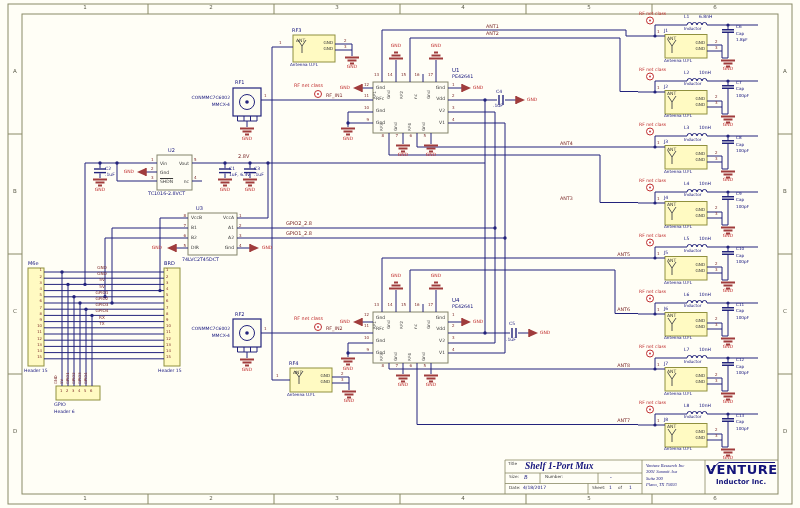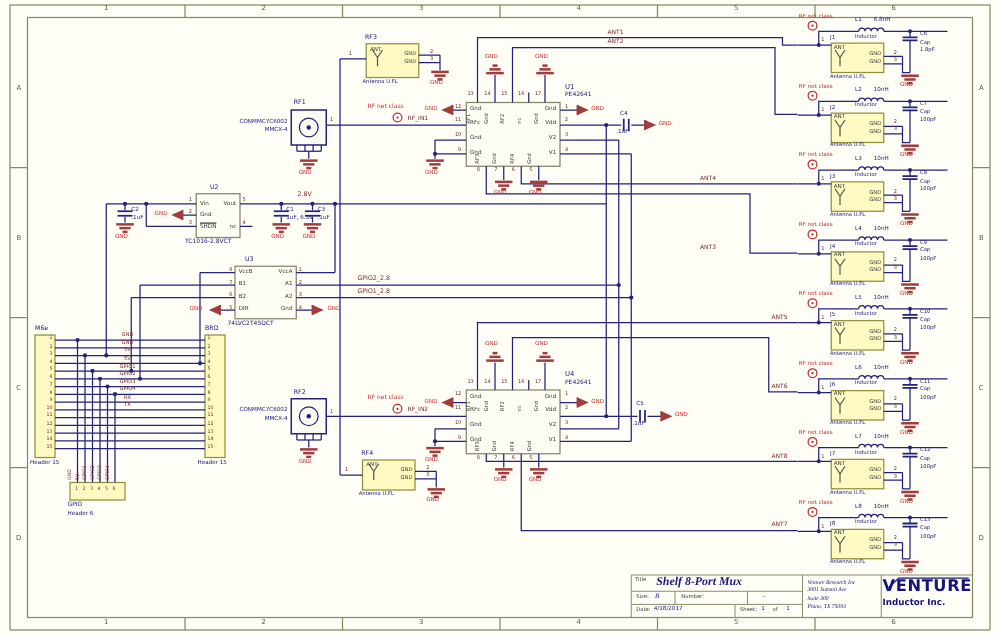--- a/index.html
+++ b/index.html
@@ -3,21 +3,21 @@
 <meta charset="utf-8">
 <style>
   html,body{margin:0;padding:0;background:#fffef6;}
   #sheet{position:relative;width:800px;height:508px;background:#fffef6;overflow:hidden;
          font-family:"DejaVu Sans",sans-serif;}
   svg{position:absolute;left:0;top:0;}
   .t{position:absolute;white-space:nowrap;line-height:1.12;}
   .s38{font-size:3.8px}.s4{font-size:4px}.s42{font-size:4.2px}.s45{font-size:4.5px}
   .s48{font-size:4.8px}.s5{font-size:5px}.s55{font-size:5.5px}.s7{font-size:7px}
   .navy{color:#17177e}.mar{color:#7a2828}.red{color:#c03030}.dk{color:#3a3a3a}
-  .zone{color:#5a5a48}.ctr{}.rgt{text-align:right}
+  .zone{color:#5a5a48}.ctr{text-align:center}.rgt{text-align:right}
   .rot{position:absolute;height:5px;transform-origin:0 100%;transform:rotate(-90deg);white-space:nowrap;}
   .ic{position:absolute;width:75px;height:51px;}
   .ablk{position:absolute;left:638px;top:calc(13px + var(--i)*55.5px);width:140px;height:58px;}
   .ablk svg{left:0;top:0}
   .pinrowL{position:absolute;left:3px;top:calc(2.5px + var(--i)*11.7px)}
   .pinrowLn{position:absolute;left:-16px;width:12px;text-align:right;top:calc(0.7px + var(--i)*11.7px)}
   .pinrowR{position:absolute;left:46px;width:26px;text-align:right;top:calc(2.5px + var(--i)*11.7px)}
   .pinrowRn{position:absolute;left:79px;top:calc(0.7px + var(--i)*11.7px)}
   .pintopN{position:absolute;left:calc(4px + var(--i)*13.5px);top:12px}
   .pintopNum{position:absolute;left:calc(-2px + var(--i)*13.5px);width:8px;text-align:right;top:-9.5px}
@@ -824,21 +824,21 @@
     <span class="t s42 navy" style="left:26px;top:45.5px">Antenna U.FL</span>
     <span class="t s42 navy" style="left:98px;top:12px">C13</span>
     <span class="t s42 navy" style="left:98px;top:18.5px">Cap</span>
     <span class="t s42 navy" style="left:98px;top:25px">100pF</span>
     <span class="t s45 red ctr" style="left:82px;top:53px;width:16px">GND</span>
   </div>
     </div>
 
 <div>
   <span class="t s42 dk" style="left:508px;top:461.5px">Title</span>
-  <span class="t navy title-italic" style="left:525px;top:460.5px;font-size:9.5px">Shelf 8-Port Mux</span>
+  <span class="t navy title-italic" style="left:525px;top:460.5px;font-size:9.5px">Shelf 1-Port Mux</span>
   <span class="t s42 dk" style="left:509px;top:475px">Size:</span>
   <span class="t s55 navy comp-italic" style="left:524px;top:473.5px">B</span>
   <span class="t s42 dk" style="left:545px;top:475px">Number:</span>
   <span class="t s48 navy" style="left:610px;top:474.5px">-</span>
   <span class="t s42 dk" style="left:509px;top:485.5px">Date:</span>
   <span class="t s45 navy" style="left:523px;top:485px">4/18/2017</span>
   <span class="t s42 dk" style="left:592px;top:485.5px">Sheet:</span>
   <span class="t s45 navy" style="left:609px;top:485px">1</span>
   <span class="t s42 dk" style="left:618px;top:485.5px">of</span>
   <span class="t s45 navy" style="left:629px;top:485px">1</span>

